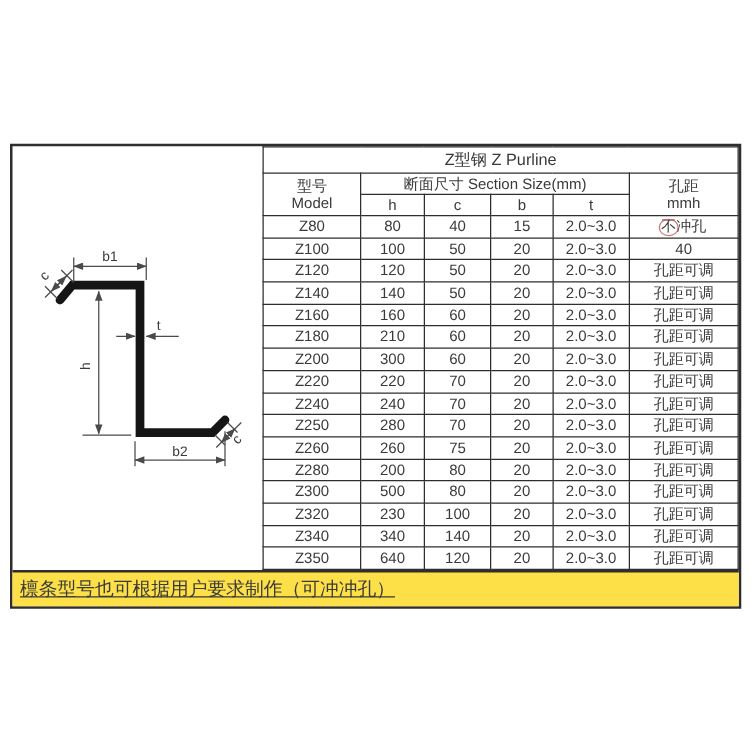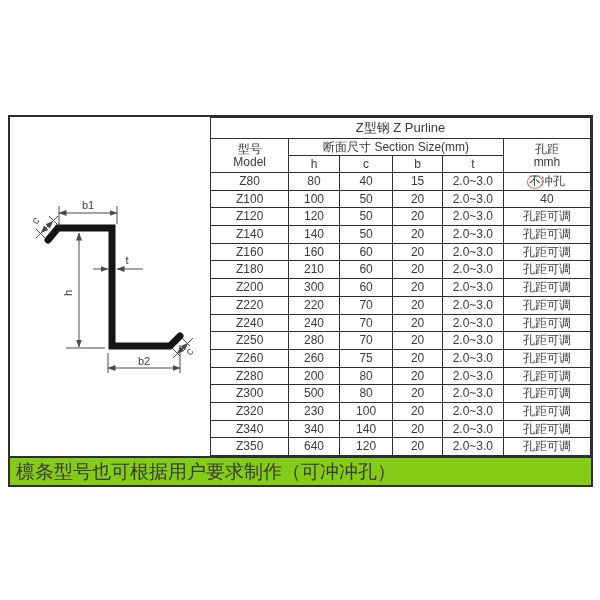--- a/index.html
+++ b/index.html
@@ -38,21 +38,21 @@
   tr.row-head td{font-size:12px;}
   .two-line{font-size:12px;line-height:1.25;}
   .redmark{position:relative;display:inline-block;}
   .redmark::after{
     content:"";position:absolute;left:-2px;right:-2px;top:0;bottom:-1px;
     border:1.3px solid var(--mark);border-radius:50%;opacity:.85;
   }
   .note{
     flex:0 0 27px;border-top:2px solid var(--border);
     display:flex;align-items:center;padding-left:6px;
-    font-size:19px;color:var(--text);background:#84cc16;
+    font-size:15px;color:var(--text);background:#fde047;text-decoration:underline;
   }
   svg text{fill:var(--text);font-family:"Liberation Sans","DejaVu Sans",sans-serif;font-size:11px;}
   svg .dim{stroke:var(--dim);stroke-width:1;fill:none;}
   svg .prof{stroke:var(--profile);stroke-width:7;fill:none;stroke-linecap:round;stroke-linejoin:miter;}
   svg .arr{fill:var(--dim);}
 </style>
 </head>
 <body>
 
 <div class="sheet">

